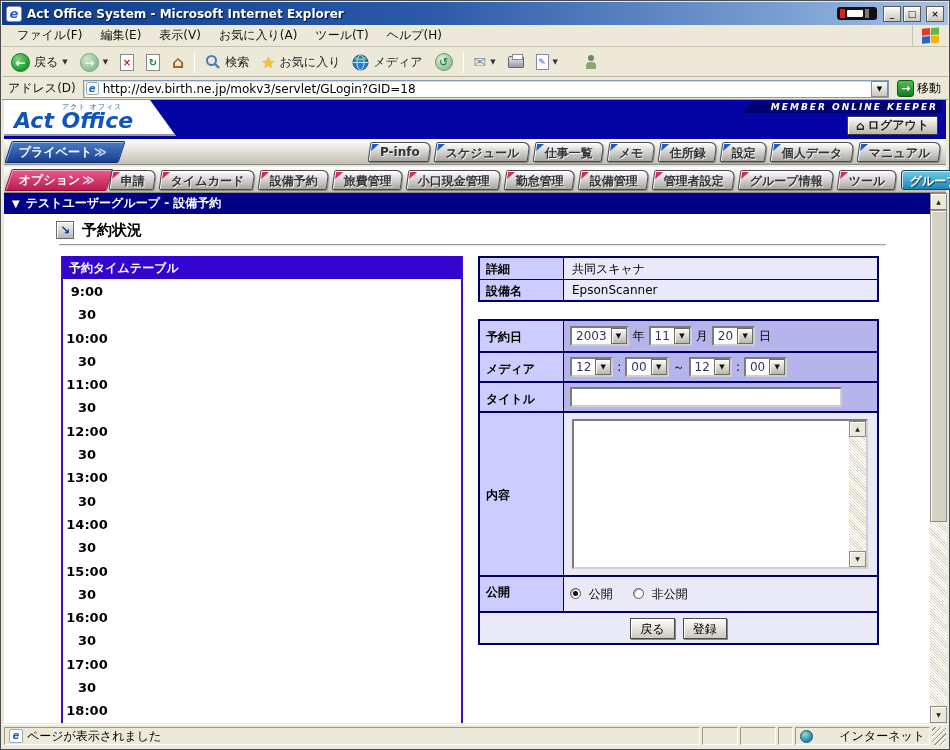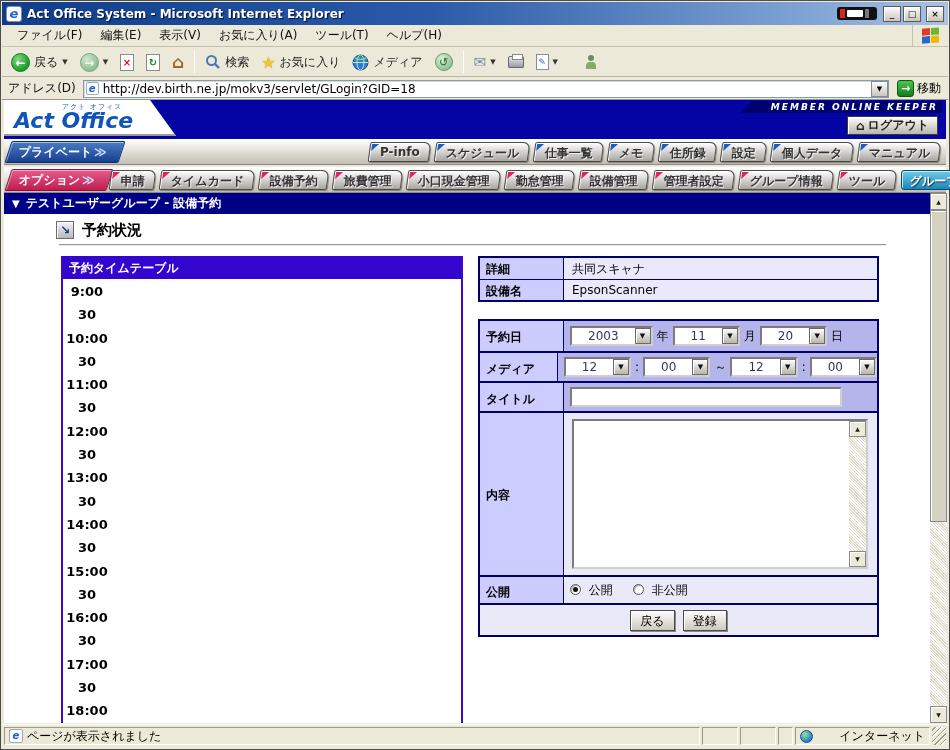--- a/index.html
+++ b/index.html
@@ -134,26 +134,26 @@
   
   .form-table { position:absolute; left:474px; top:105px; width:401px; border:2px solid #000066; }
   .f-row { display:flex; border-top:2px solid #000066; }
   .f-row:first-child { border-top:none; }
   .f-label { width:84px; background:#ccccff; font-weight:bold; color:#000; padding:8px 0 0 6px; border-right:1px solid #000066; }
   .f-value { flex:1; display:flex; align-items:center; gap:4px; padding-left:6px; }
   .v-mid { background:#b5b5ec; }
   .v-light { background:#e9e9f8; }
   .row-30 { height:30px; }
   .row-content { height:164px; }
-  .row-28 { height:28px; }
+  .row-28 { height:36px; }
   .f-btnrow { height:32px; background:#e9e9f8; border-top:2px solid #000066; display:flex; align-items:center; justify-content:center; gap:8px; }
 
   
   .sel { display:inline-flex; height:20px; border:2px inset #cfcfcf; background:#fff; align-items:center; }
-  .sel-val { padding:0 16px; color:#333366; font-size:12px; min-width:22px; }
+  .sel-val { padding:0 4px; color:#333366; font-size:12px; min-width:22px; }
   .sel-btn { width:16px; height:16px; background:linear-gradient(#fdfdfd,#b9b6aa); border:1px solid #6a6a6a;
     box-shadow:inset 1px 1px 0 #fff; font-size:7px; text-align:center; line-height:15px; color:#111; }
   .unit { color:#000; font-weight:normal; }
 
   .text-input { width:272px; height:20px; border:2px inset #cfcfcf; background:#fff; }
 
   .ta-wrap { display:flex; width:296px; height:150px; border:2px inset #cfcfcf; background:#fff; margin-left:2px; }
   .ta-area { flex:1; }
   .ta-scroll { width:17px; display:flex; flex-direction:column;
     background:repeating-linear-gradient(45deg,#ffffff 0 1px,#dedbc8 1px 2px); }

